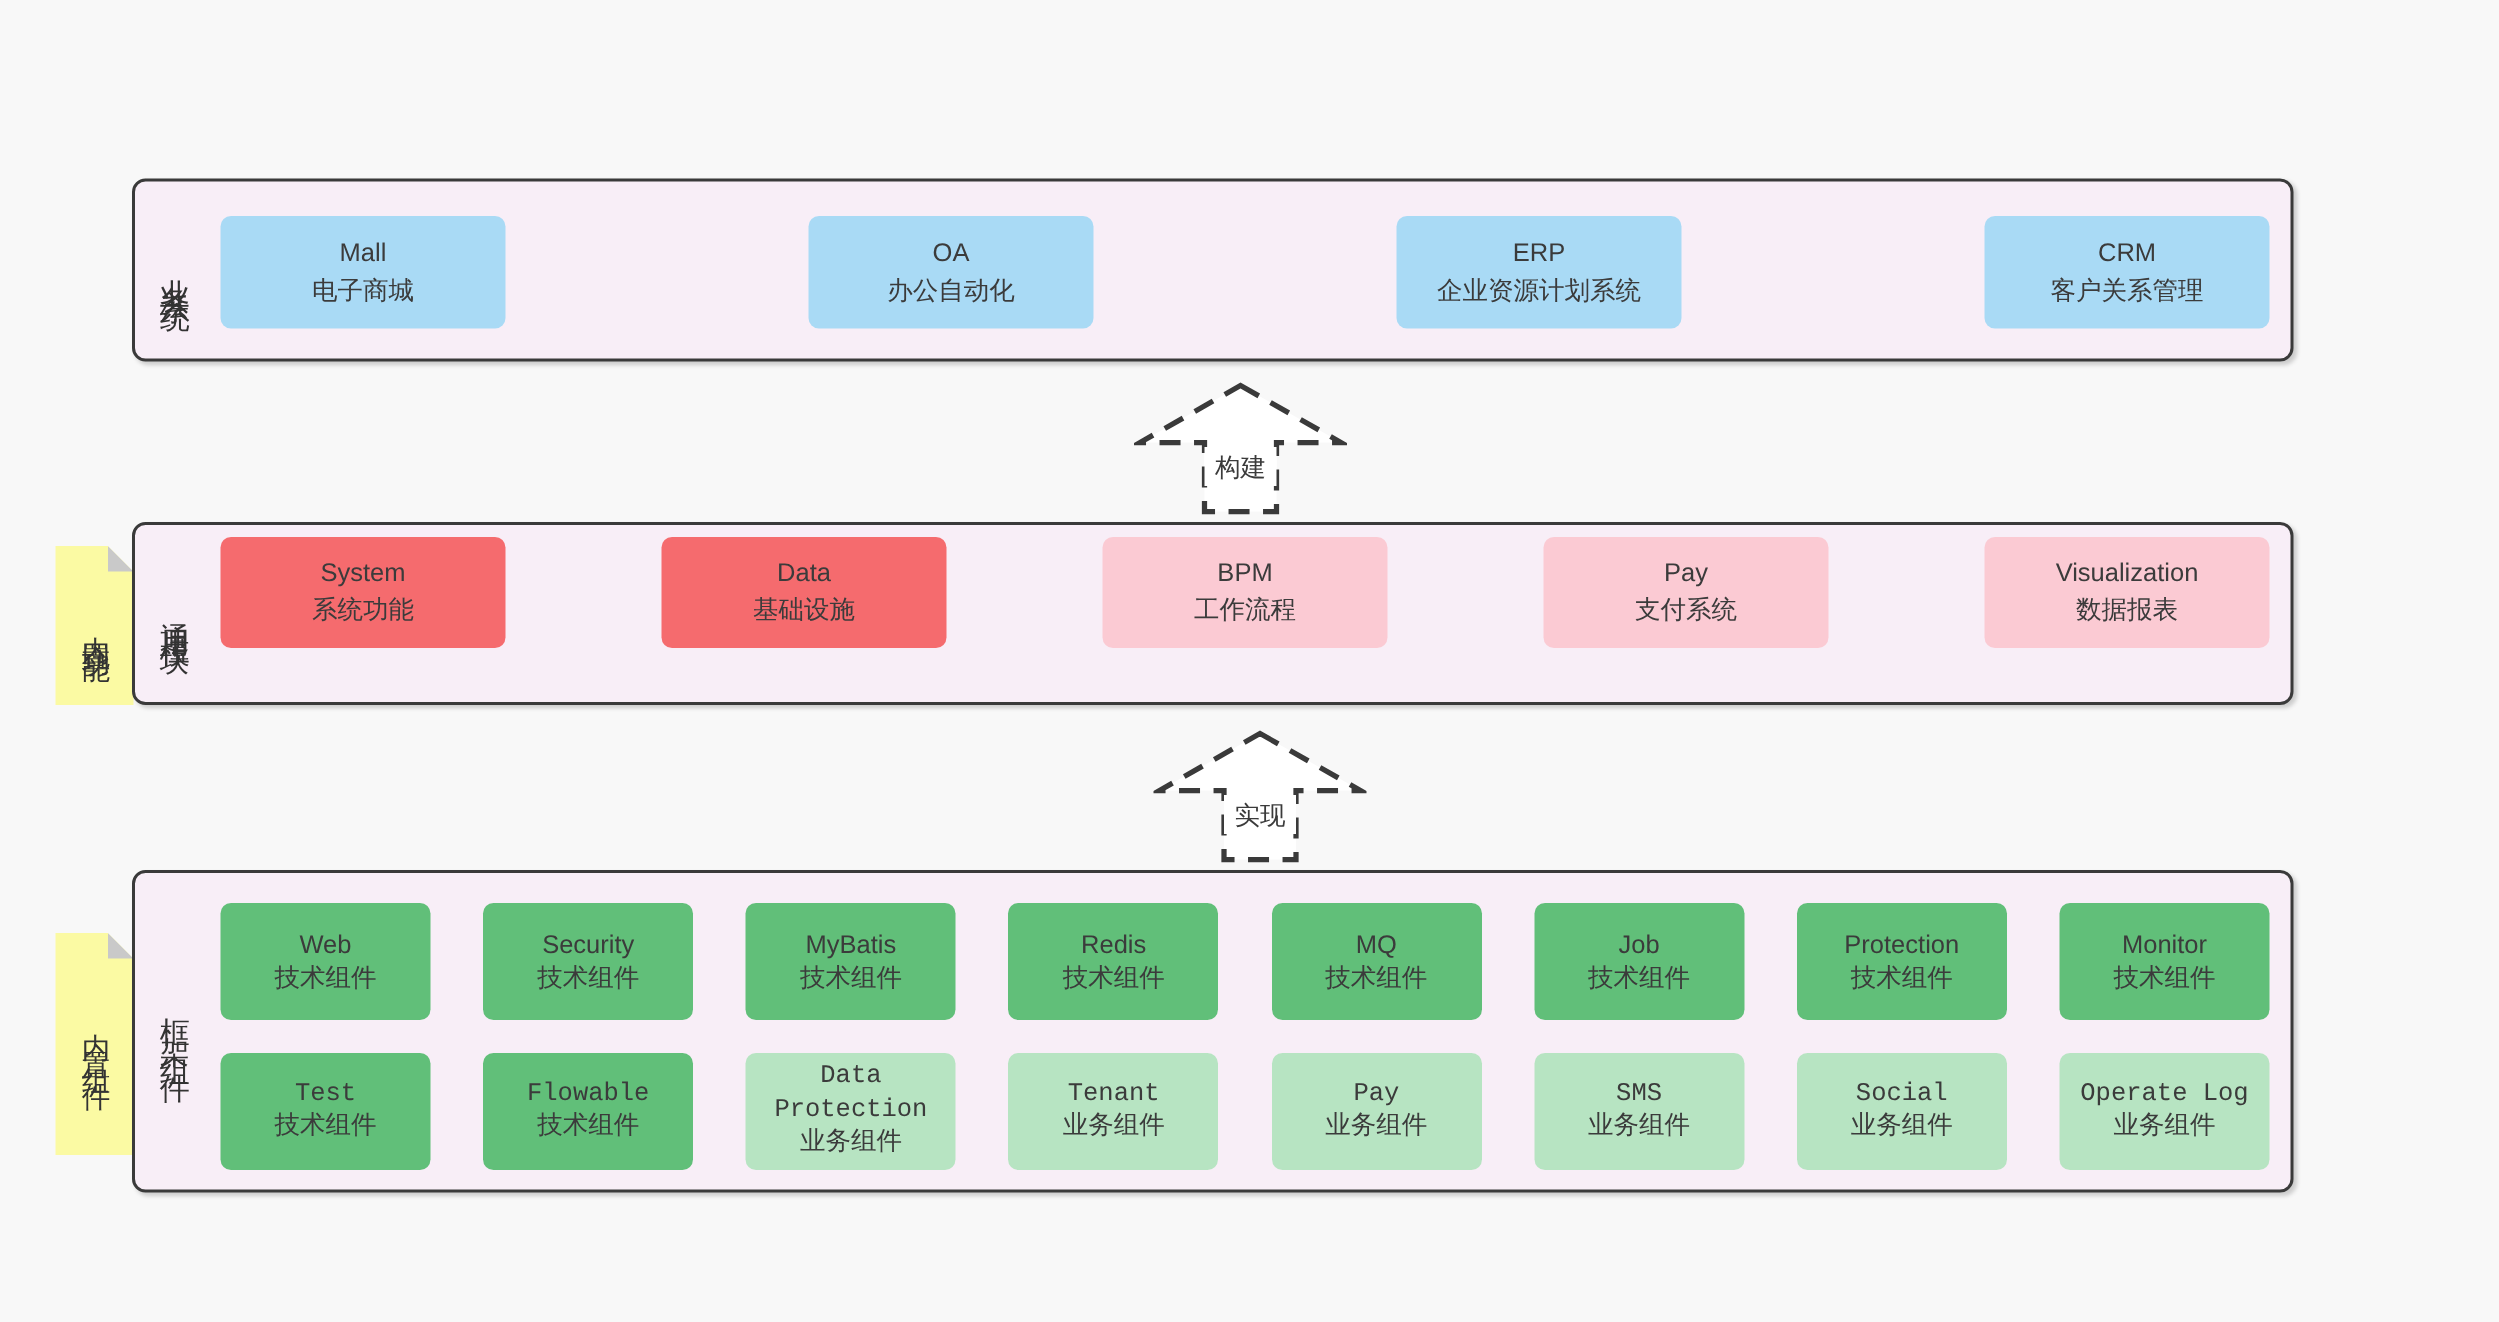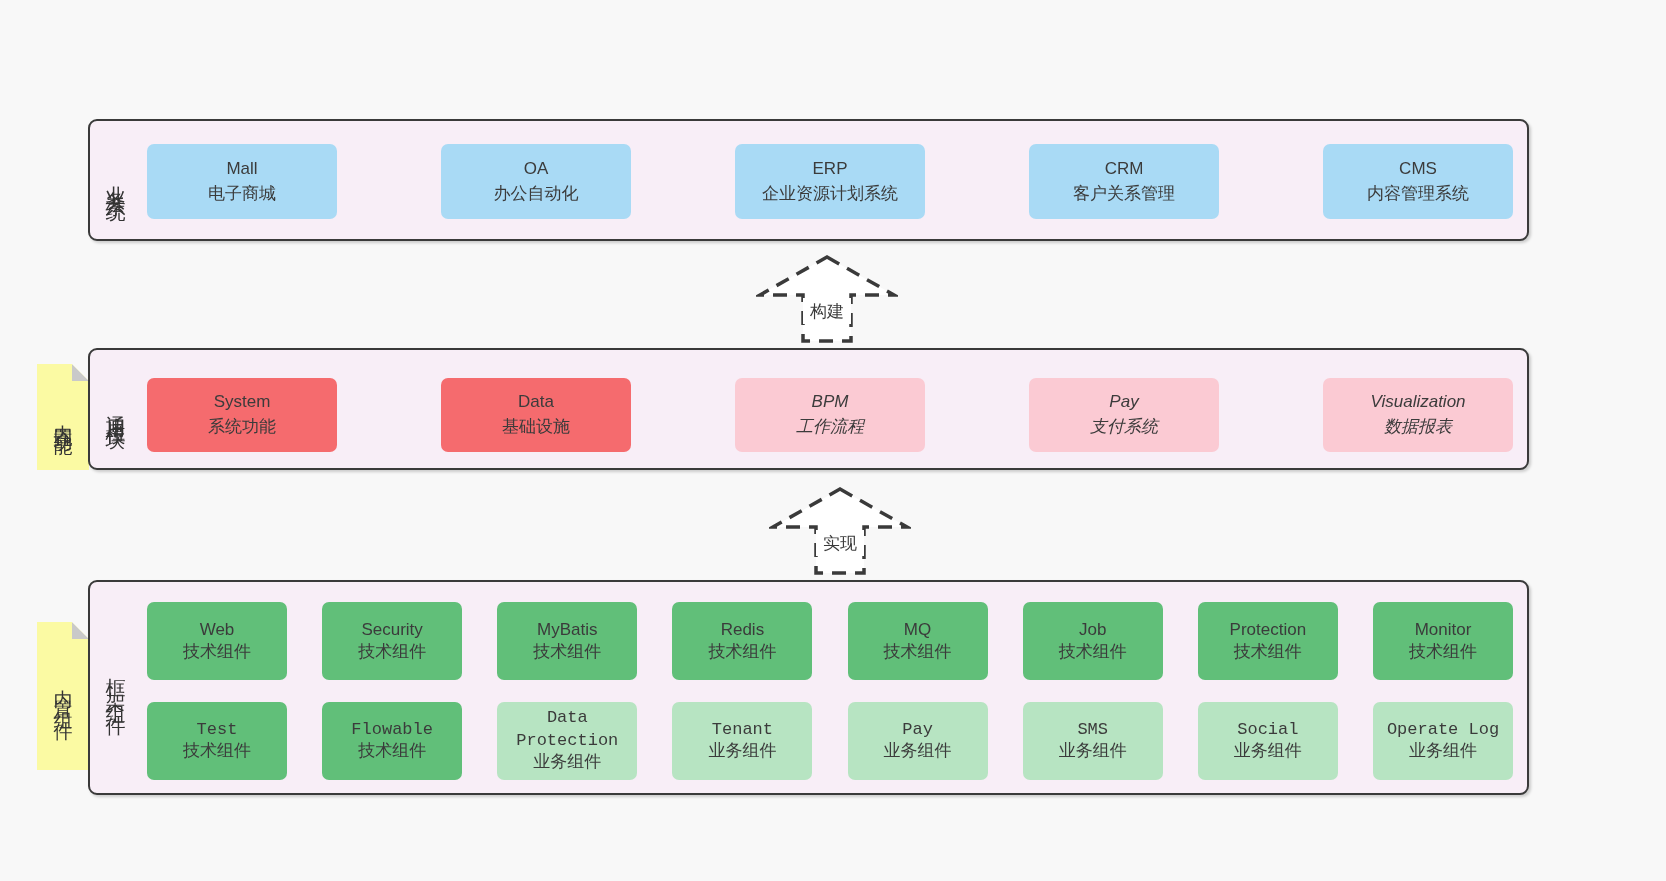--- a/index.html
+++ b/index.html
@@ -38,37 +38,37 @@
     transform:translateY(-50%);
   }
   .ls-5{letter-spacing:5px;}
   .ls-13{letter-spacing:13px;}
   .ls-4{letter-spacing:4px;}
   .ls-11{letter-spacing:11px;}
   .row{
     position:absolute;left:57px;right:14px;
     display:flex;justify-content:space-between;
   }
-  .row-mid{top:28px;height:74px;}
+  .row-mid{top:8px;height:74px;}
   .panel-1 .row-mid{top:23px;height:75px;}
   .row-b1{top:20px;height:78px;}
   .row-b2{top:120px;height:78px;font-family:Liberation Mono, monospace;}
   .node{
     border-radius:7px;
     display:flex;flex-direction:column;
     align-items:center;justify-content:center;
     text-align:center;
     font-size:17px;line-height:1.45;
     color:var(--text);
   }
   .node-lg{width:190px;}
   .node-sm{width:140px;line-height:1.32;padding:12px 8px;text-align:center;}
   .c-blue{background:var(--blue);}
   .c-red{background:var(--red);}
-  .c-pink{background:var(--pink);font-style:italic;}
+  .c-pink{background:var(--pink);}
   .c-gdark{background:var(--green-dark);}
   .c-glight{background:var(--green-light);}
   .note{
     position:absolute;width:52px;
     background:var(--yellow);
     display:flex;align-items:center;justify-content:center;
   }
   .note-1{left:37px;top:364px;height:106px;}
   .note-2{left:37px;top:622px;height:148px;}
   .note .vlabel{font-size:19px;}
@@ -107,24 +107,20 @@
       <span>办公自动化</span>
     </div>
     <div class="node node-lg c-blue">
       <span>ERP</span>
       <span>企业资源计划系统</span>
     </div>
     <div class="node node-lg c-blue">
       <span>CRM</span>
       <span>客户关系管理</span>
     </div>
-    <div class="node node-lg c-blue">
-      <span>CMS</span>
-      <span>内容管理系统</span>
-    </div>
   </div>
 </div>
 
 <svg class="arrow" style="left:756px;top:254px" width="142" height="90" viewBox="0 0 142 90">
   <polygon points="71,3 138,41 95,41 95,87 47,87 47,41 4,41" fill="#ffffff" stroke="#3a3a3a" stroke-width="3.5" stroke-dasharray="14 9"></polygon>
   <rect x="47" y="44" width="48" height="26" fill="#ffffff"></rect>
   <text x="71" y="63" text-anchor="middle" font-size="17" fill="#3b3b3b">构建</text>
 </svg>
 
 <div class="panel panel-2">

